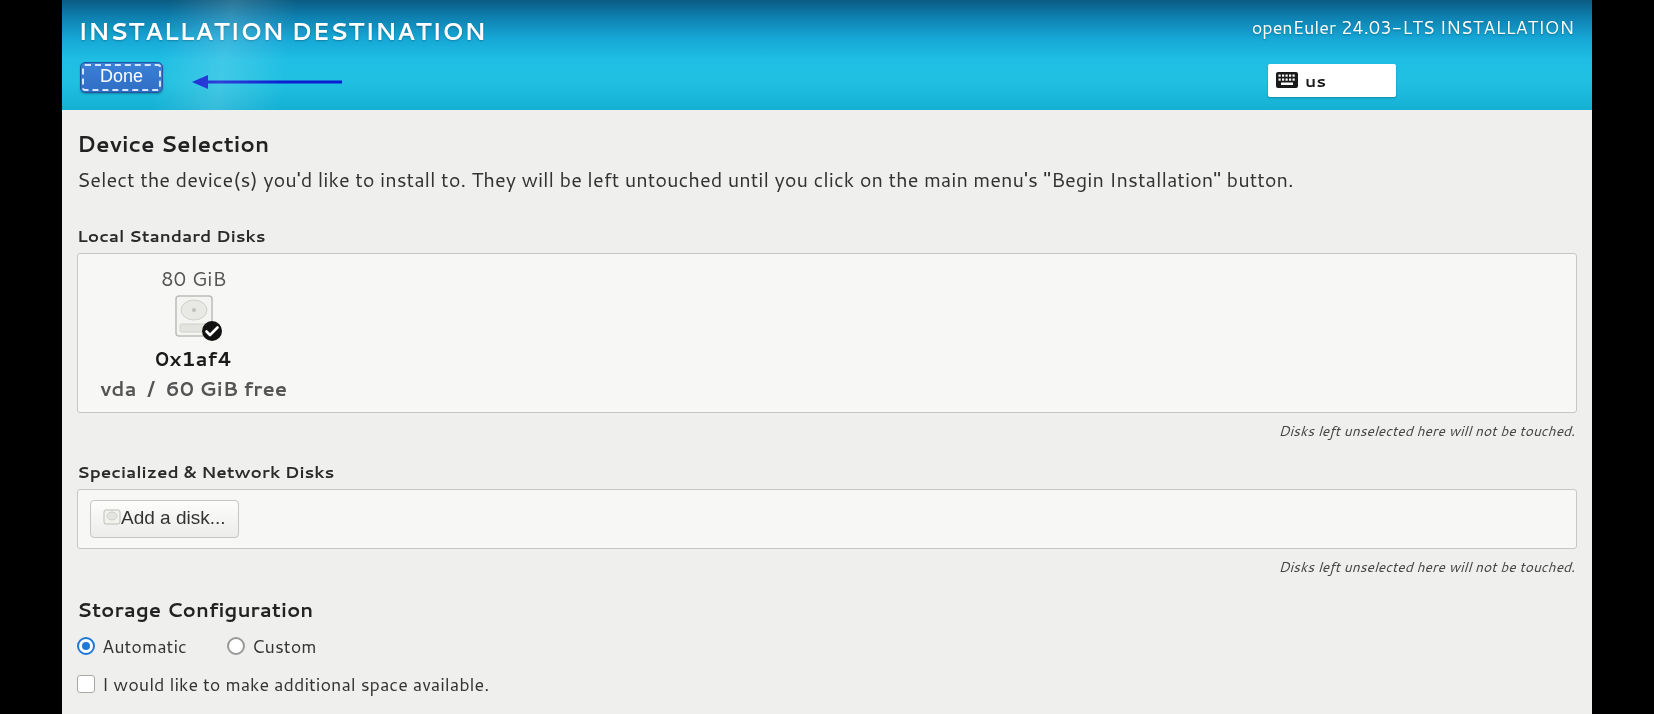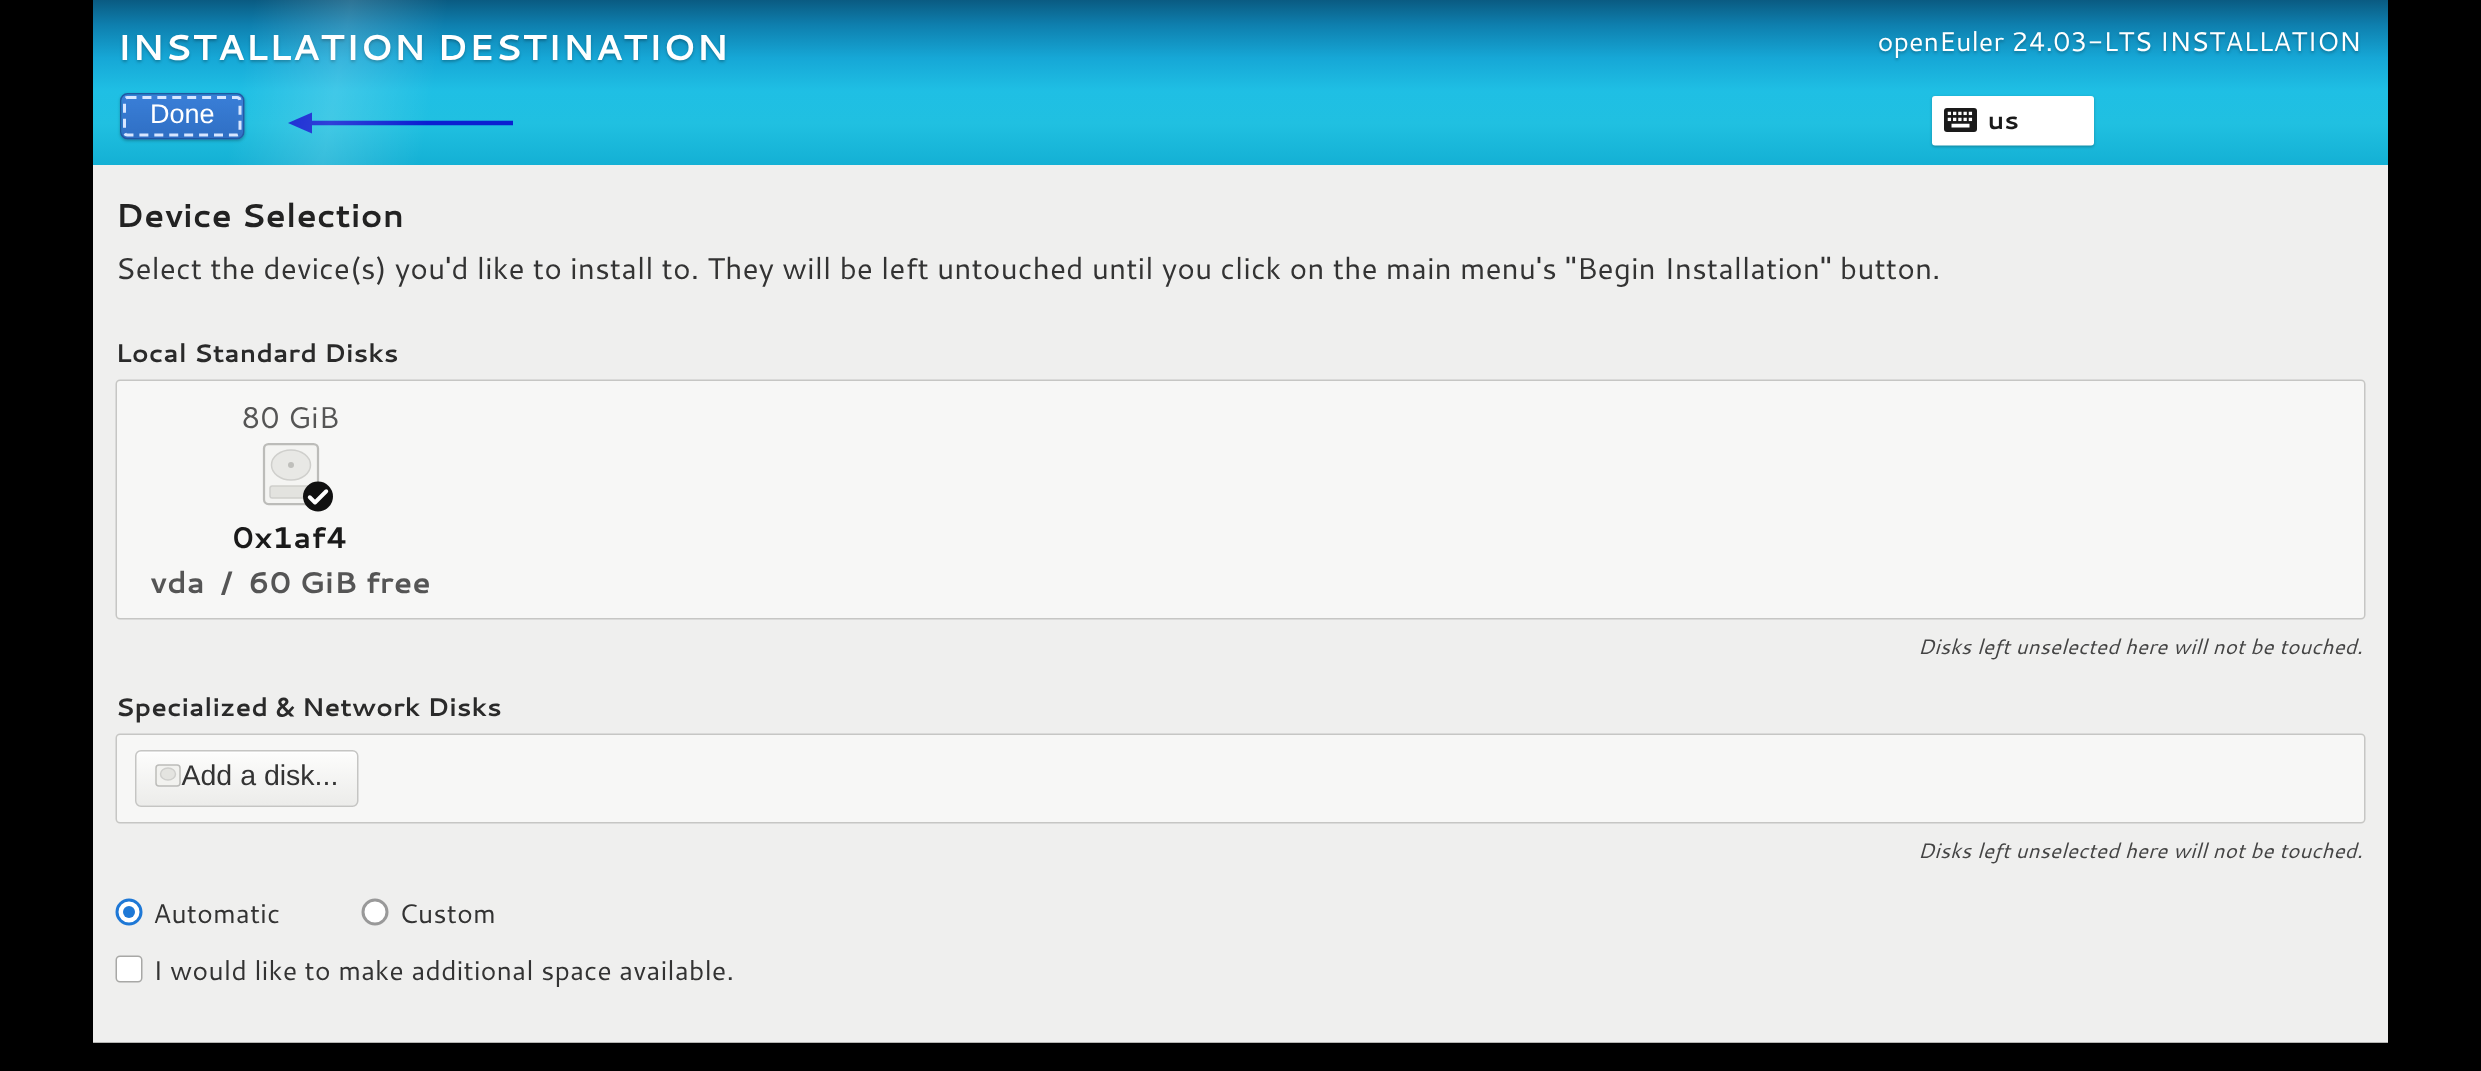--- a/index.html
+++ b/index.html
@@ -80,21 +80,21 @@
     top: 14px;
     right: 18px;
     font-size: 18px;
     font-weight: 500;
     text-shadow: 0 1px 2px rgba(0,0,0,0.25);
   }
   .kbd-indicator {
     position: absolute;
     top: 64px;
     right: 196px;
-    width: 108px;
+    width: 128px;
     background: #ffffff;
     color: #1a1a1a;
     padding: 4px 8px 5px 8px;
     border-radius: 2px;
     display: flex;
     align-items: center;
     font-size: 17px;
     font-weight: 600;
     box-shadow: 0 1px 2px rgba(0,0,0,0.25);
     cursor: pointer;
@@ -187,21 +187,21 @@
   .storage-opts { margin-top: 6px; }
   .storage-title {
     font-size: 20px;
     font-weight: 700;
     color: #222;
     margin-bottom: 10px;
   }
   .radio-row {
     display: flex;
     align-items: center;
-    gap: 54px;
+    gap: 40px;
     margin-bottom: 12px;
     font-size: 18px;
     color: #333;
   }
   .radio-item, .check-item {
     display: inline-flex;
     align-items: center;
     gap: 7px;
     cursor: pointer;
   }
@@ -312,20 +312,21 @@
         <svg class="mini-disk" width="18" height="16" viewBox="0 0 18 16">
           <rect x="1" y="1" width="16" height="14" rx="2" fill="#f2f2ef" stroke="#bcbcb9"></rect>
           <ellipse cx="9" cy="7" rx="5" ry="4" fill="#e4e4e0" stroke="#cfcfcc"></ellipse>
         </svg>
         <span>Add a disk...</span>
       </button>
     </div>
     <div class="hint-right">Disks left unselected here will not be touched.</div>
 
     <div class="storage-opts">
+      <div class="storage-title">Storage Configuration</div>
 
       <div class="radio-row">
         <span class="radio-item">
           <span class="radio selected"></span>
           <span>Automatic</span>
         </span>
 
         <span class="radio-item">
           <span class="radio"></span>
           <span>Custom</span>

